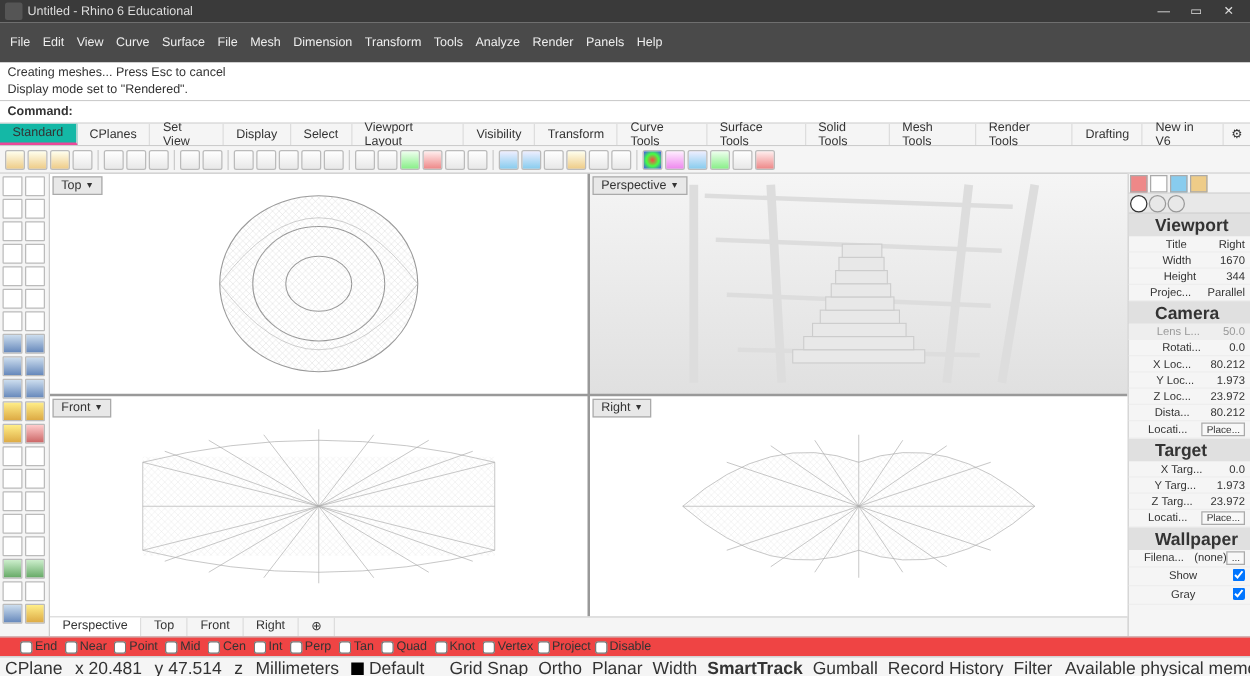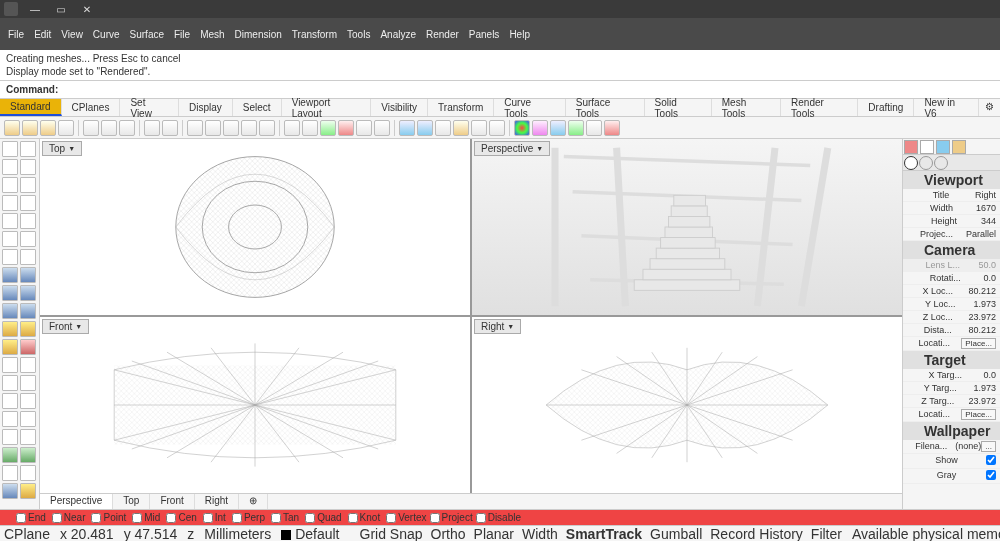--- a/index.html
+++ b/index.html
@@ -11,21 +11,21 @@
 .titlebar .win-btn { width: 26px; text-align: center; font-size: 10px; cursor: pointer; }
 
 .menubar { background: #4a4a4a; color: #eee; height: 32px; display: flex; align-items: center; padding: 0 4px; gap: 2px; font-size: 10px; }
 .menubar span { padding: 0 4px; cursor: pointer; }
 
 .cmd-area { background: #fff; border-bottom: 1px solid #ccc; padding: 2px 6px; font-size: 10px; line-height: 13px; }
 .cmd-label { font-weight: bold; }
 
 .tabbar { background: #f5f5f5; border-bottom: 1px solid #ccc; height: 18px; display: flex; align-items: stretch; font-size: 10px; }
 .tabbar .tab { padding: 2px 10px; border-right: 1px solid #ddd; cursor: pointer; display:flex; align-items:center; }
-.tabbar .tab.active { background: #eab308; border-bottom: 2px solid #1d4ed8; }
+.tabbar .tab.active { background: #14b8a6; border-bottom: 2px solid #ec4899; }
 .tabbar .gear { margin-left: auto; padding: 2px 6px; }
 
 .toolbar-main { background: #f5f5f5; border-bottom: 1px solid #ccc; height: 22px; display: flex; align-items: center; padding: 0 4px; gap: 2px; }
 .tb-ico { width: 16px; height: 16px; border: 1px solid #bbb; border-radius: 2px; background: linear-gradient(#fff,#e8e8e8); cursor:pointer; }
 .tb-sep { width:1px; height:16px; background:#ccc; margin:0 2px; }
 .tb-ico.c1{background:linear-gradient(#ffe,#ec8);} 
 .tb-ico.c2{background:linear-gradient(#eef,#8ce);} 
 .tb-ico.c3{background:linear-gradient(#efe,#8e8);} 
 .tb-ico.c4{background:linear-gradient(#fee,#e88);}
 .tb-ico.c5{background:radial-gradient(circle,#f44,#4f4,#44f);}
@@ -74,20 +74,21 @@
 .status-bar { background:#f5f5f5; border-top:1px solid #ccc; height:16px; display:flex; align-items:center; padding:0 4px; gap:10px; font-size:14px; }
 .status-bar .cell{white-space:nowrap;}
 .status-bar .swatch{width:10px;height:10px;background:#000;display:inline-block;vertical-align:middle;}
 .status-bar .fill{flex:1;}
 </style>
 </head>
 <body>
 
 <div class="titlebar">
   <span class="icon"></span>
+  <span class="title">Untitled - Rhino 6 Educational</span>
   <span class="win-btn">—</span>
   <span class="win-btn">▭</span>
   <span class="win-btn">✕</span>
 </div>
 
 <div class="menubar">
   <span>File</span>
   <span>Edit</span>
   <span>View</span>
   <span>Curve</span>

